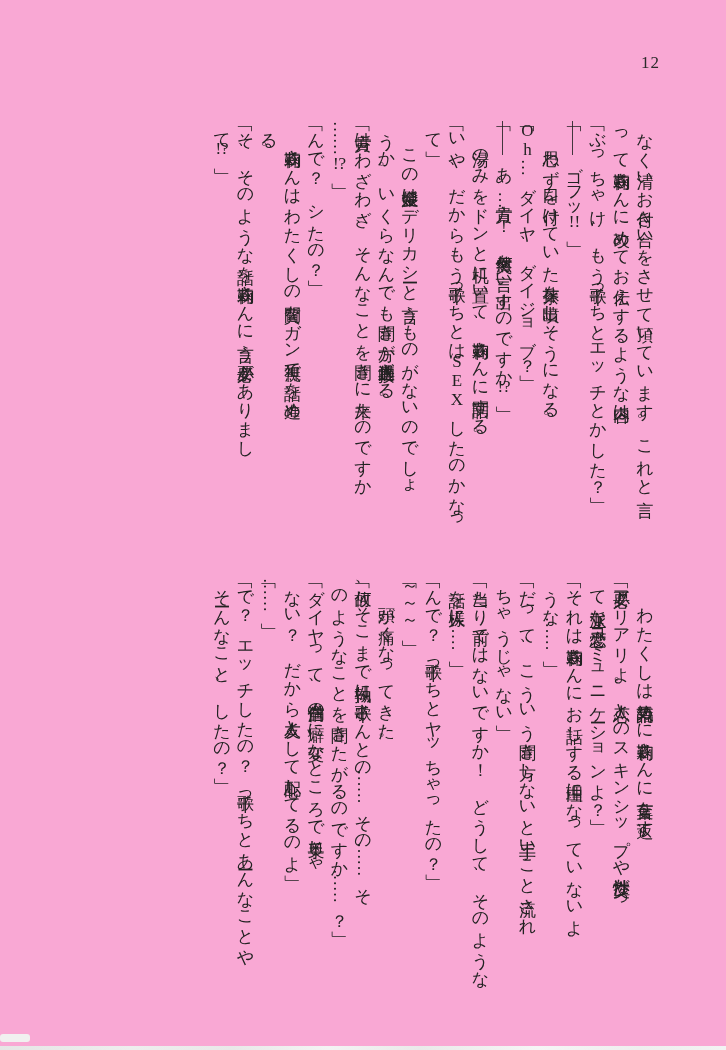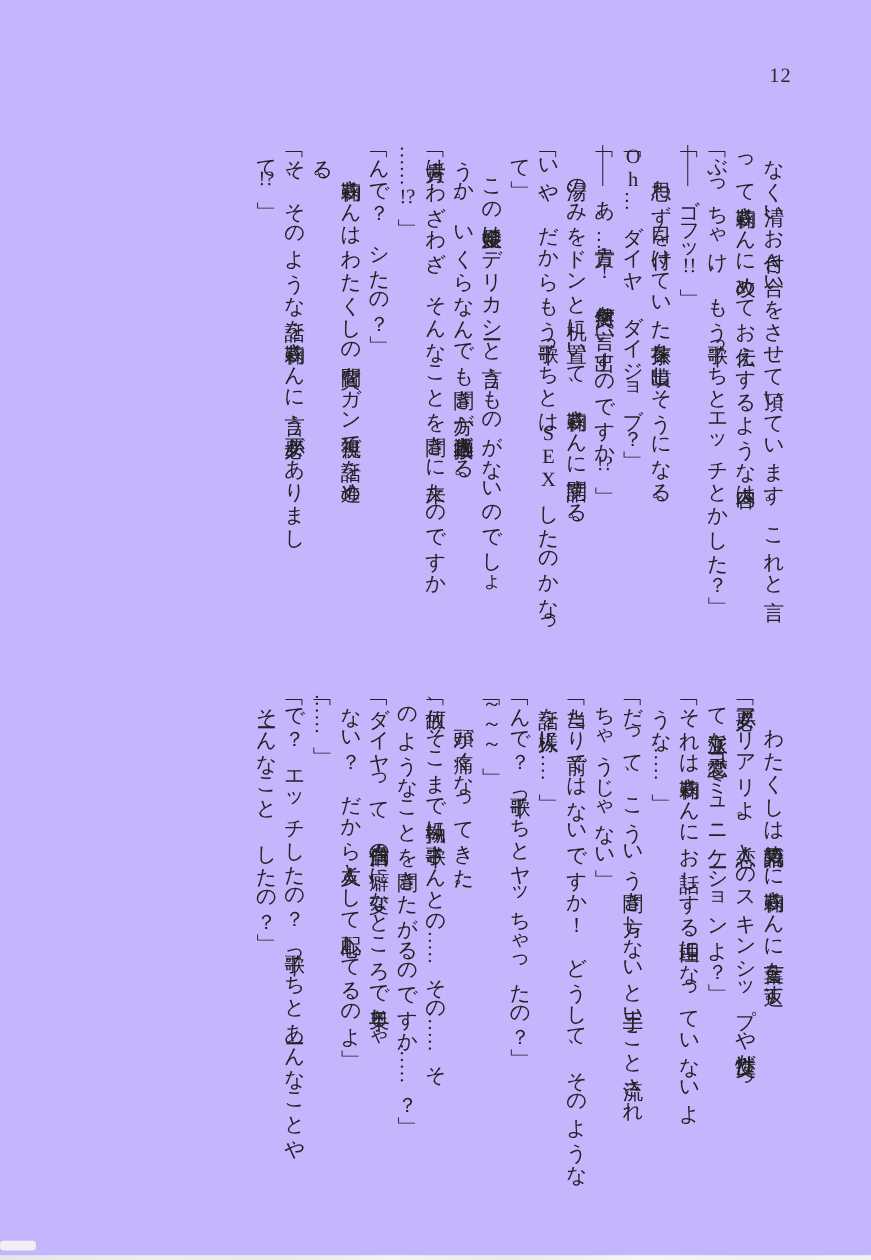--- a/index.html
+++ b/index.html
@@ -9,21 +9,21 @@
   body {
     width: 726px;
     height: 1050px;
     background: #e9e9e9;
     font-family: "Liberation Serif", "DejaVu Serif", serif;
   }
   .page {
     position: relative;
     width: 726px;
     height: 1050px;
-    background: #c4b5fd;
+    background: #f9a8d4;
     overflow: hidden;
   }
   .pageno {
     position: absolute;
     top: 53px;
     left: 641px;
     font-size: 17px;
     letter-spacing: 1px;
     color: #2b2b2b;
   }

